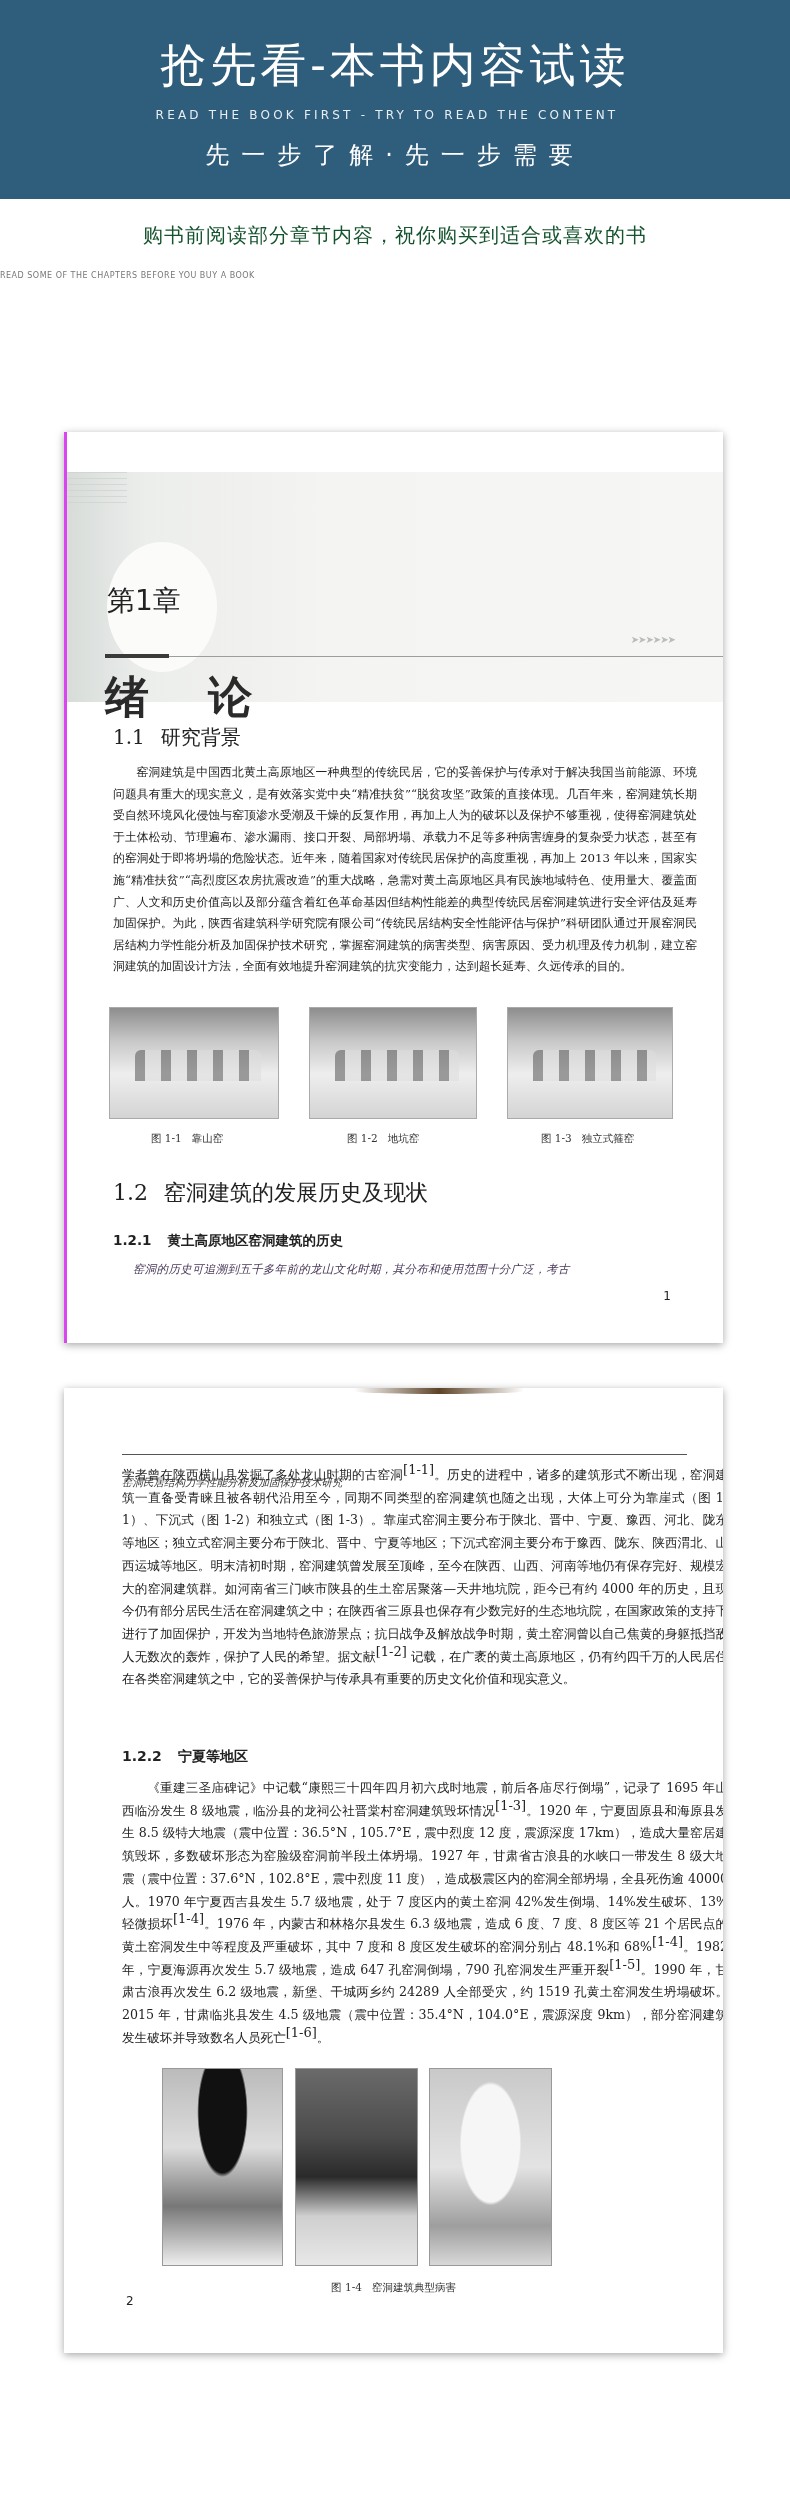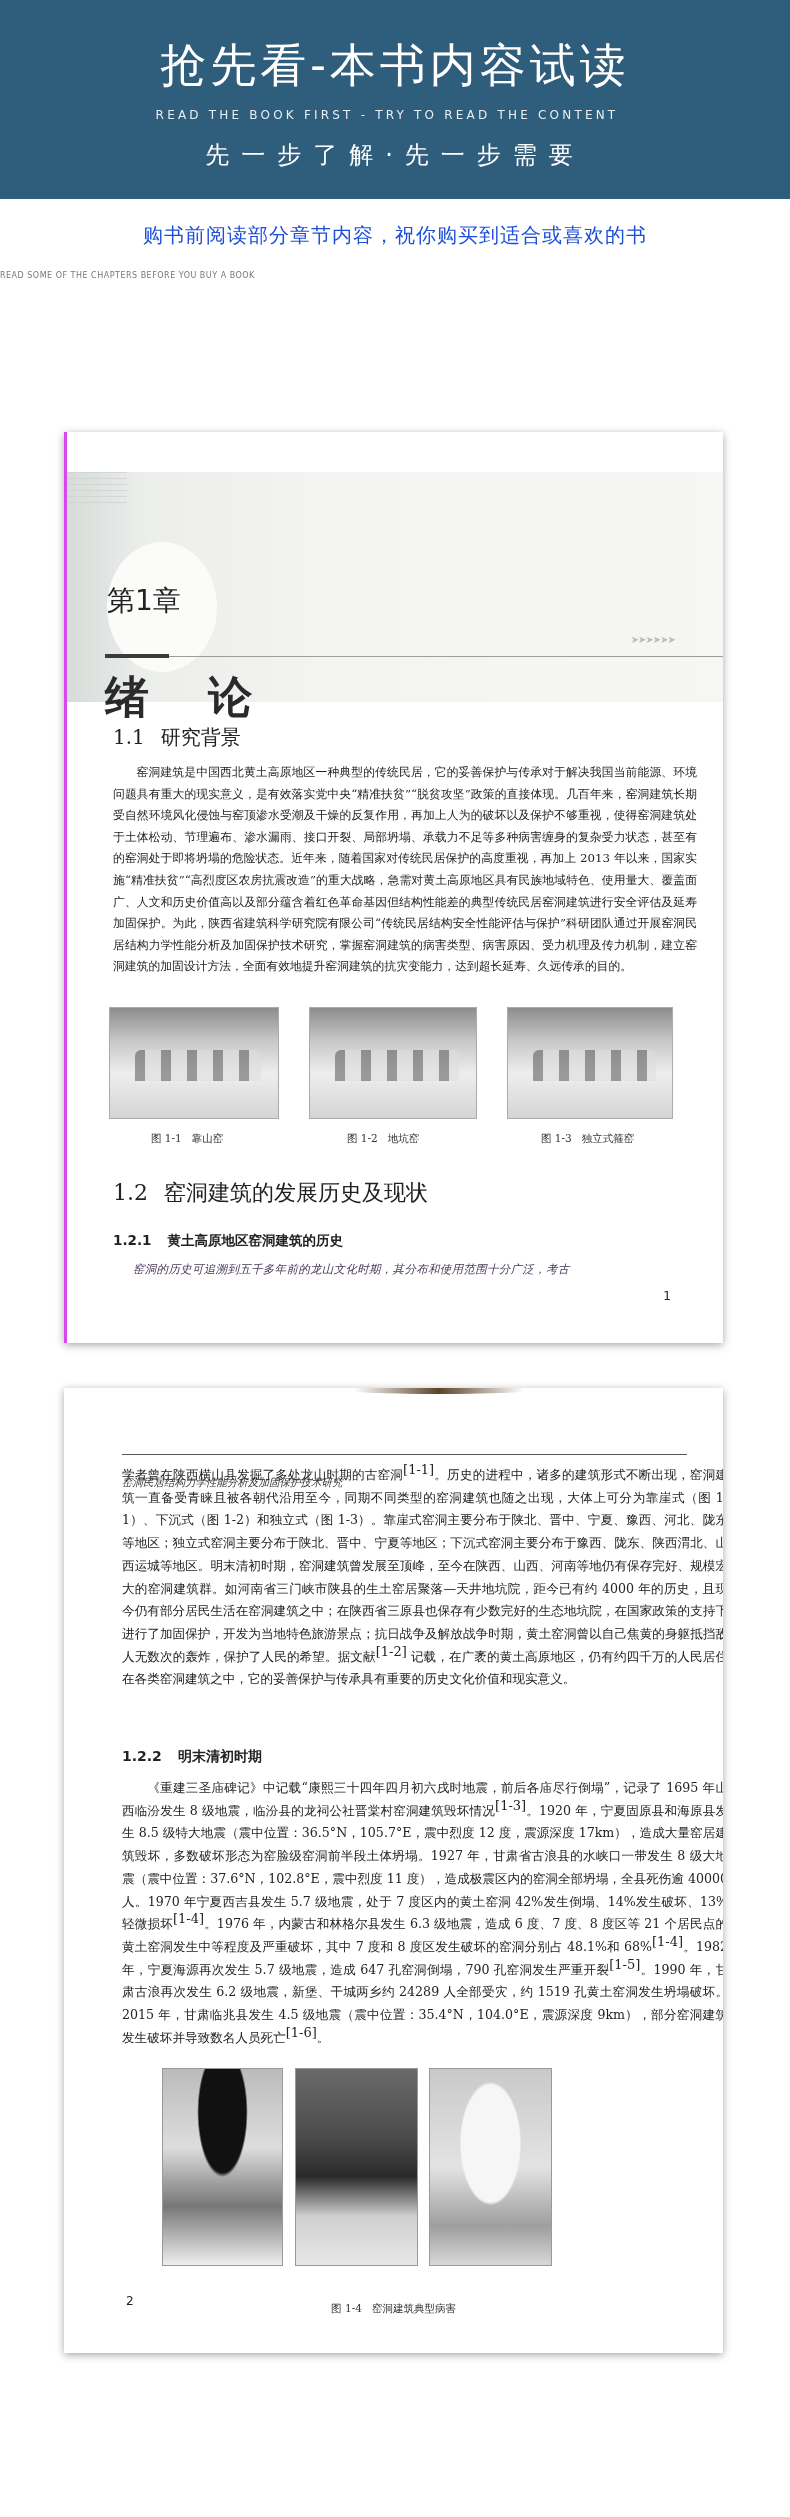--- a/index.html
+++ b/index.html
@@ -5,21 +5,21 @@
   * { box-sizing: border-box; margin: 0; padding: 0; }
   html, body { width: 790px; background: #ffffff; }
   body { font-family: "DejaVu Serif", "Liberation Serif", serif; color: #222; position: relative; height: 2517px; overflow: hidden; }
 
   
   .hero { position: absolute; left: 0; top: 0; width: 790px; height: 199px; background: #2f5d7c; color: #fff; text-align: center; }
   .hero-title { position: absolute; left: 0; right: 0; top: 38px; font-family: "DejaVu Serif", serif; font-size: 46px; letter-spacing: 4px; line-height: 54px; color: #fff; }
   .hero-en { position: absolute; left: 0; right: 16px; top: 108px; font-family: "DejaVu Sans", sans-serif; font-size: 12px; letter-spacing: 3.2px; color: #e8eef3; }
   .hero-sub { position: absolute; left: 0; right: 0; top: 139px; font-family: "DejaVu Sans", sans-serif; font-size: 24px; letter-spacing: 12px; color: #fff; }
 
-  .intro { position: absolute; left: 0; right: 0; top: 222px; text-align: center; font-family: "DejaVu Sans", sans-serif; font-size: 20px; color: #1d4ed8; letter-spacing: 1px; }
+  .intro { position: absolute; left: 0; right: 0; top: 222px; text-align: center; font-family: "DejaVu Sans", sans-serif; font-size: 20px; color: #14532d; letter-spacing: 1px; }
   .intro-en { position: absolute; left: 0; right: 0; top: 271px; text-align: left; font-family: "DejaVu Sans", sans-serif; font-size: 8px; color: #777; letter-spacing: 0.5px; }
 
   
   .page { position: absolute; left: 64px; width: 659px; background: #fff; box-shadow: 0 2px 8px rgba(0,0,0,0.35); overflow: hidden; }
   .page1 { top: 432px; height: 911px; border-left: 3px solid #d946ef; }
   .page2 { top: 1388px; height: 965px; }
 
   
   .ch-head { position: absolute; left: 0; top: 40px; width: 100%; height: 230px; background: linear-gradient(90deg, #d7dcd9 0%, #eceeec 12%, #f4f4f2 40%, #f6f6f4 100%); }
   .ch-lines { position: absolute; left: 0; top: 0; width: 60px; height: 35px; background: repeating-linear-gradient(180deg, #cfd4cf 0 1px, transparent 1px 6px); opacity: 0.8; }
@@ -56,21 +56,21 @@
   .p2-text1 { left: 58px; width: 606px; top: 76px; font-size: 12.6px; line-height: 22.7px; }
   .sec22 { left: 58px; top: 360px; font-size: 14px; font-family: "DejaVu Sans", sans-serif; font-weight: bold; }
   .p2-text2 { left: 58px; width: 606px; top: 389px; font-size: 12.6px; line-height: 22.7px; }
   sup { font-size: 13px; vertical-align: super; line-height: 0; }
 
   .figs2 { position: absolute; left: 98px; top: 680px; width: 500px; height: 200px; }
   .fig2-img { position: absolute; top: 0; height: 198px; border: 1px solid #999; }
   .fig2-a { left: 0; width: 121px; background: radial-gradient(ellipse at 50% 22%, #111 0 28%, transparent 30%), linear-gradient(180deg, #bbb 0%, #ddd 40%, #777 70%, #eee 100%); }
   .fig2-b { left: 133px; width: 123px; background: linear-gradient(180deg, #6a6a6a 0%, #4b4b4b 35%, #2a2a2a 55%, #cfcfcf 75%, #e8e8e8 100%); }
   .fig2-c { left: 267px; width: 123px; background: radial-gradient(ellipse at 50% 38%, #f6f6f6 0 34%, transparent 36%), linear-gradient(180deg, #c9c9c9 0%, #e3e3e3 50%, #9e9e9e 80%, #d8d8d8 100%); }
-  .fig2-cap { position: absolute; left: 0; right: 0; top: 893px; text-align: center; font-family: "DejaVu Serif", serif; font-size: 10.5px; color: #333; margin-top: 21px; }
+  .fig2-cap { position: absolute; left: 0; right: 0; top: 893px; text-align: center; font-family: "DejaVu Serif", serif; font-size: 10.5px; color: #333; }
   .pageno2 { left: 62px; top: 906px; }
 </style>
 </head>
 <body>
 
 <div class="hero">
   <div class="hero-title">抢先看-本书内容试读</div>
   <div class="hero-en">READ THE BOOK FIRST - TRY TO READ THE CONTENT</div>
   <div class="hero-sub">先一步了解·先一步需要</div>
 </div>
@@ -116,21 +116,21 @@
 </div>
 
 <div class="page page2">
   <div class="p2-arc"></div>
   <div class="running-head">窑洞民居结构力学性能分析及加固保护技术研究</div>
   <div class="run-rule"></div>
 
   <div class="body-text p2-text1"><span>学者曾在陕西横山县发掘了多处龙山时期的古窑洞</span><sup>[1-1]</sup><span>。历史的进程中，诸多的建筑形式不断出现，窑洞建筑一直备受青睐且被各朝代沿用至今，同期不同类型的窑洞建筑也随之出现，大体上可分为靠崖式（图 1-1）、下沉式（图 1-2）和独立式（图 1-3）。靠崖式窑洞主要分布于陕北、晋中、宁夏、豫西、河北、陇东等地区；独立式窑洞主要分布于陕北、晋中、宁夏等地区；下沉式窑洞主要分布于豫西、陇东、陕西渭北、山西运城等地区。明末清初时期，窑洞建筑曾发展至顶峰，至今在陕西、山西、河南等地仍有保存完好、规模宏大的窑洞建筑群。如河南省三门峡市陕县的生土窑居聚落—天井地坑院，距今已有约 4000 年的历史，且现今仍有部分居民生活在窑洞建筑之中；在陕西省三原县也保存有少数完好的生态地坑院，在国家政策的支持下进行了加固保护，开发为当地特色旅游景点；抗日战争及解放战争时期，黄土窑洞曾以自己焦黄的身躯抵挡敌人无数次的轰炸，保护了人民的希望。据文献</span><sup>[1-2]</sup><span> 记载，在广袤的黄土高原地区，仍有约四千万的人民居住在各类窑洞建筑之中，它的妥善保护与传承具有重要的历史文化价值和现实意义。</span></div>
 
   <div class="sec sec22">
-    <span class="sec-num">1.2.2</span><span>明末清初时期</span>
+    <span class="sec-num">1.2.2</span><span>宁夏等地区</span>
   </div>
 
   <div class="body-text p2-text2 indent"><span>《重建三圣庙碑记》中记载“康熙三十四年四月初六戌时地震，前后各庙尽行倒塌”，记录了 1695 年山西临汾发生 8 级地震，临汾县的龙祠公社晋棠村窑洞建筑毁坏情况</span><sup>[1-3]</sup><span>。1920 年，宁夏固原县和海原县发生 8.5 级特大地震（震中位置：36.5°N，105.7°E，震中烈度 12 度，震源深度 17km），造成大量窑居建筑毁坏，多数破坏形态为窑脸级窑洞前半段土体坍塌。1927 年，甘肃省古浪县的水峡口一带发生 8 级大地震（震中位置：37.6°N，102.8°E，震中烈度 11 度），造成极震区内的窑洞全部坍塌，全县死伤逾 40000 人。1970 年宁夏西吉县发生 5.7 级地震，处于 7 度区内的黄土窑洞 42%发生倒塌、14%发生破坏、13%轻微损坏</span><sup>[1-4]</sup><span>。1976 年，内蒙古和林格尔县发生 6.3 级地震，造成 6 度、7 度、8 度区等 21 个居民点的黄土窑洞发生中等程度及严重破坏，其中 7 度和 8 度区发生破坏的窑洞分别占 48.1%和 68%</span><sup>[1-4]</sup><span>。1982 年，宁夏海源再次发生 5.7 级地震，造成 647 孔窑洞倒塌，790 孔窑洞发生严重开裂</span><sup>[1-5]</sup><span>。1990 年，甘肃古浪再次发生 6.2 级地震，新堡、干城两乡约 24289 人全部受灾，约 1519 孔黄土窑洞发生坍塌破坏。2015 年，甘肃临兆县发生 4.5 级地震（震中位置：35.4°N，104.0°E，震源深度 9km），部分窑洞建筑发生破坏并导致数名人员死亡</span><sup>[1-6]</sup><span>。</span></div>
 
   <div class="figs2">
     <div class="fig2-img fig2-a"></div>
     <div class="fig2-img fig2-b"></div>
     <div class="fig2-img fig2-c"></div>
   </div>
   <div class="fig2-cap"><span>图 1-4</span>&nbsp;&nbsp;&nbsp;<span>窑洞建筑典型病害</span></div>

